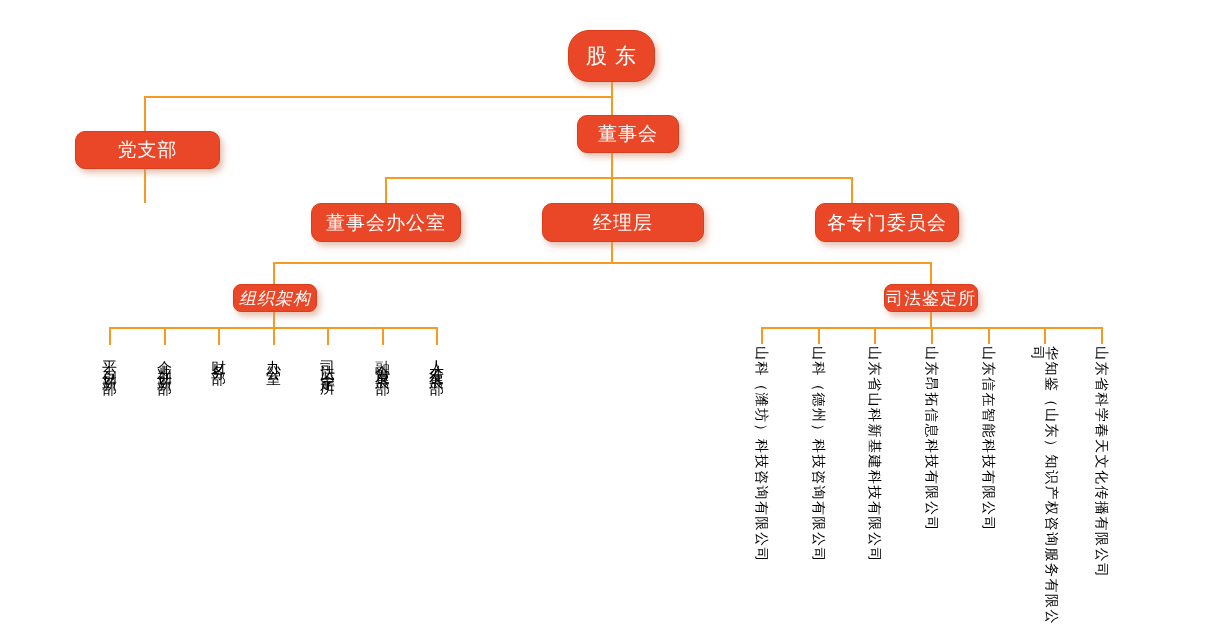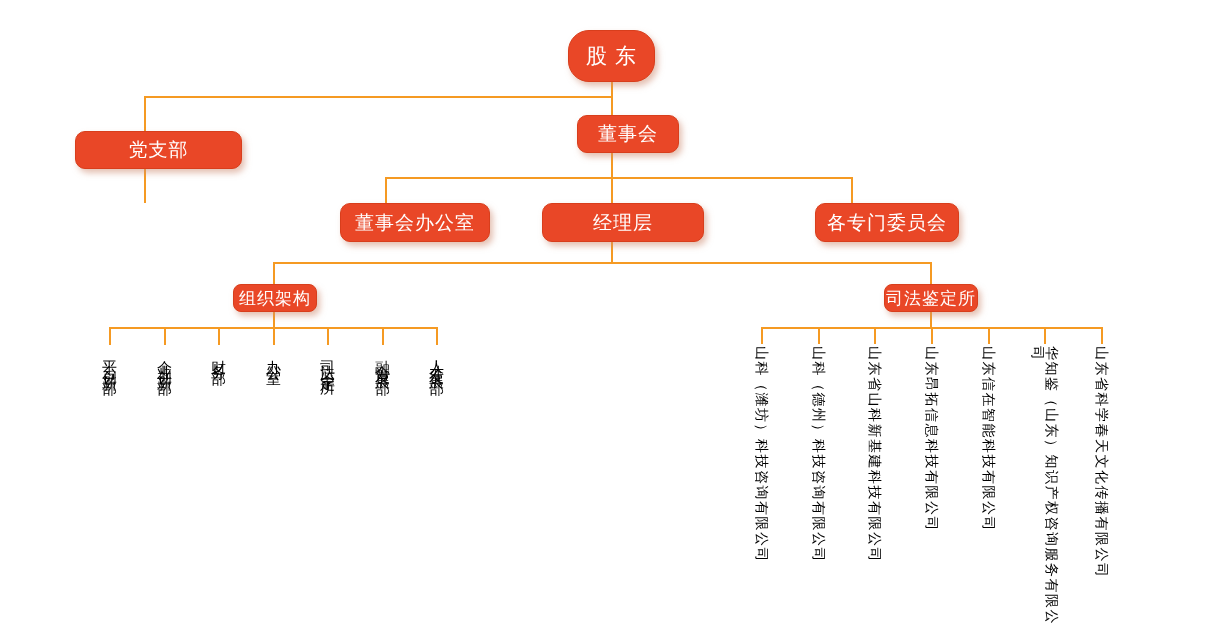--- a/index.html
+++ b/index.html
@@ -80,32 +80,32 @@
   <div class="hline" style="left:274px;top:262px;width:658px;"></div>
   <div class="vline" style="left:273px;top:262px;height:22px;"></div>
   <div class="vline" style="left:930px;top:262px;height:22px;"></div>
   <div class="vline" style="left:273px;top:312px;height:16px;"></div>
   <div class="hline" style="left:110px;top:327px;width:328px;"></div>
   <div class="vline" style="left:930px;top:312px;height:16px;"></div>
   <div class="hline" style="left:762px;top:327px;width:341px;"></div>
 
   <div class="node node-lg" style="left:568px;top:30px;width:87px;height:52px;">股 东</div>
 
-  <div class="node node-md" style="left:75px;top:131px;width:167px;height:38px;">党支部</div>
+  <div class="node node-md" style="left:75px;top:131px;width:145px;height:38px;">党支部</div>
 
   <div class="node node-md" style="left:561px;top:115px;width:102px;height:38px;margin-left:16px;">董事会</div>
 
 
-  <div class="node node-md" style="left:311px;top:203px;width:150px;height:39px;margin-left:29px;">董事会办公室</div>
+  <div class="node node-md" style="left:311px;top:203px;width:150px;height:39px;">董事会办公室</div>
 
   <div class="node node-md" style="left:542px;top:203px;width:162px;height:39px;">经理层</div>
 
   <div class="node node-md" style="left:779px;top:203px;width:144px;height:39px;margin-left:36px;">各专门委员会</div>
 
-  <div class="node node-sm" style="left:233px;top:284px;width:84px;height:28px;">组织架构</div>
+  <div class="node node-sm" style="left:233px;top:284px;width:84px;height:28px;font-style:italic;">组织架构</div>
 
   <div class="node node-sm" style="left:884px;top:284px;width:94px;height:28px;">司法鉴定所</div>
 
 <div class="vline" style="left: 109px; top: 327px; height: 18px;"></div>
     <div class="dept-label" style="left: 110px;">平台创新部</div>
     <div class="vline" style="left: 164px; top: 327px; height: 18px;"></div>
     <div class="dept-label" style="left: 165px;">企业创新部</div>
     <div class="vline" style="left: 218px; top: 327px; height: 18px;"></div>
     <div class="dept-label" style="left: 219px;">财务部</div>
     <div class="vline" style="left: 273px; top: 327px; height: 18px;"></div>

